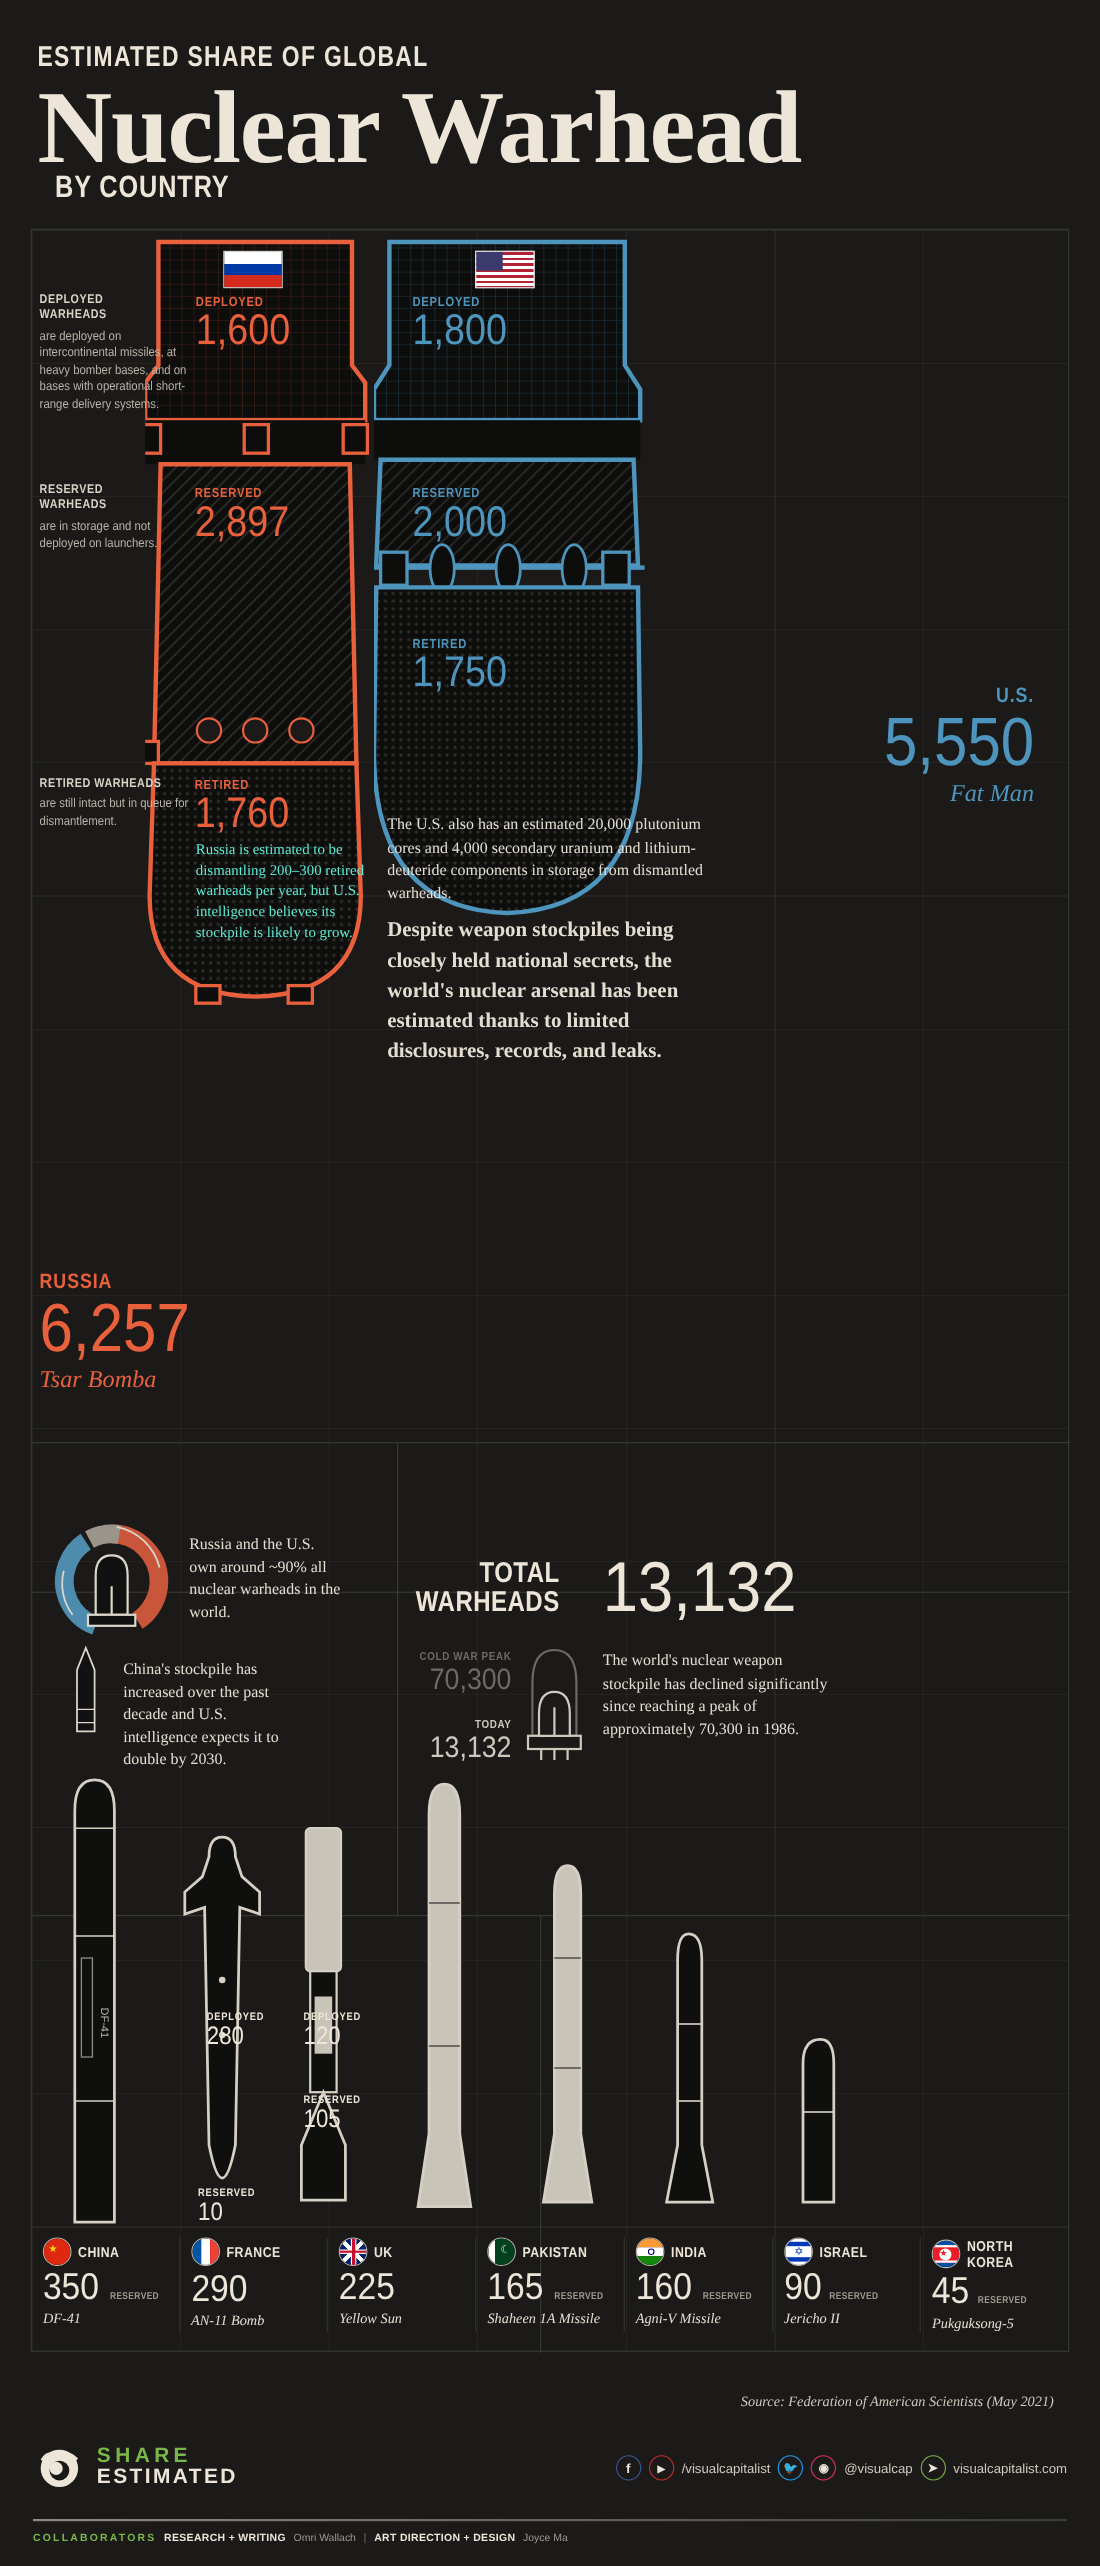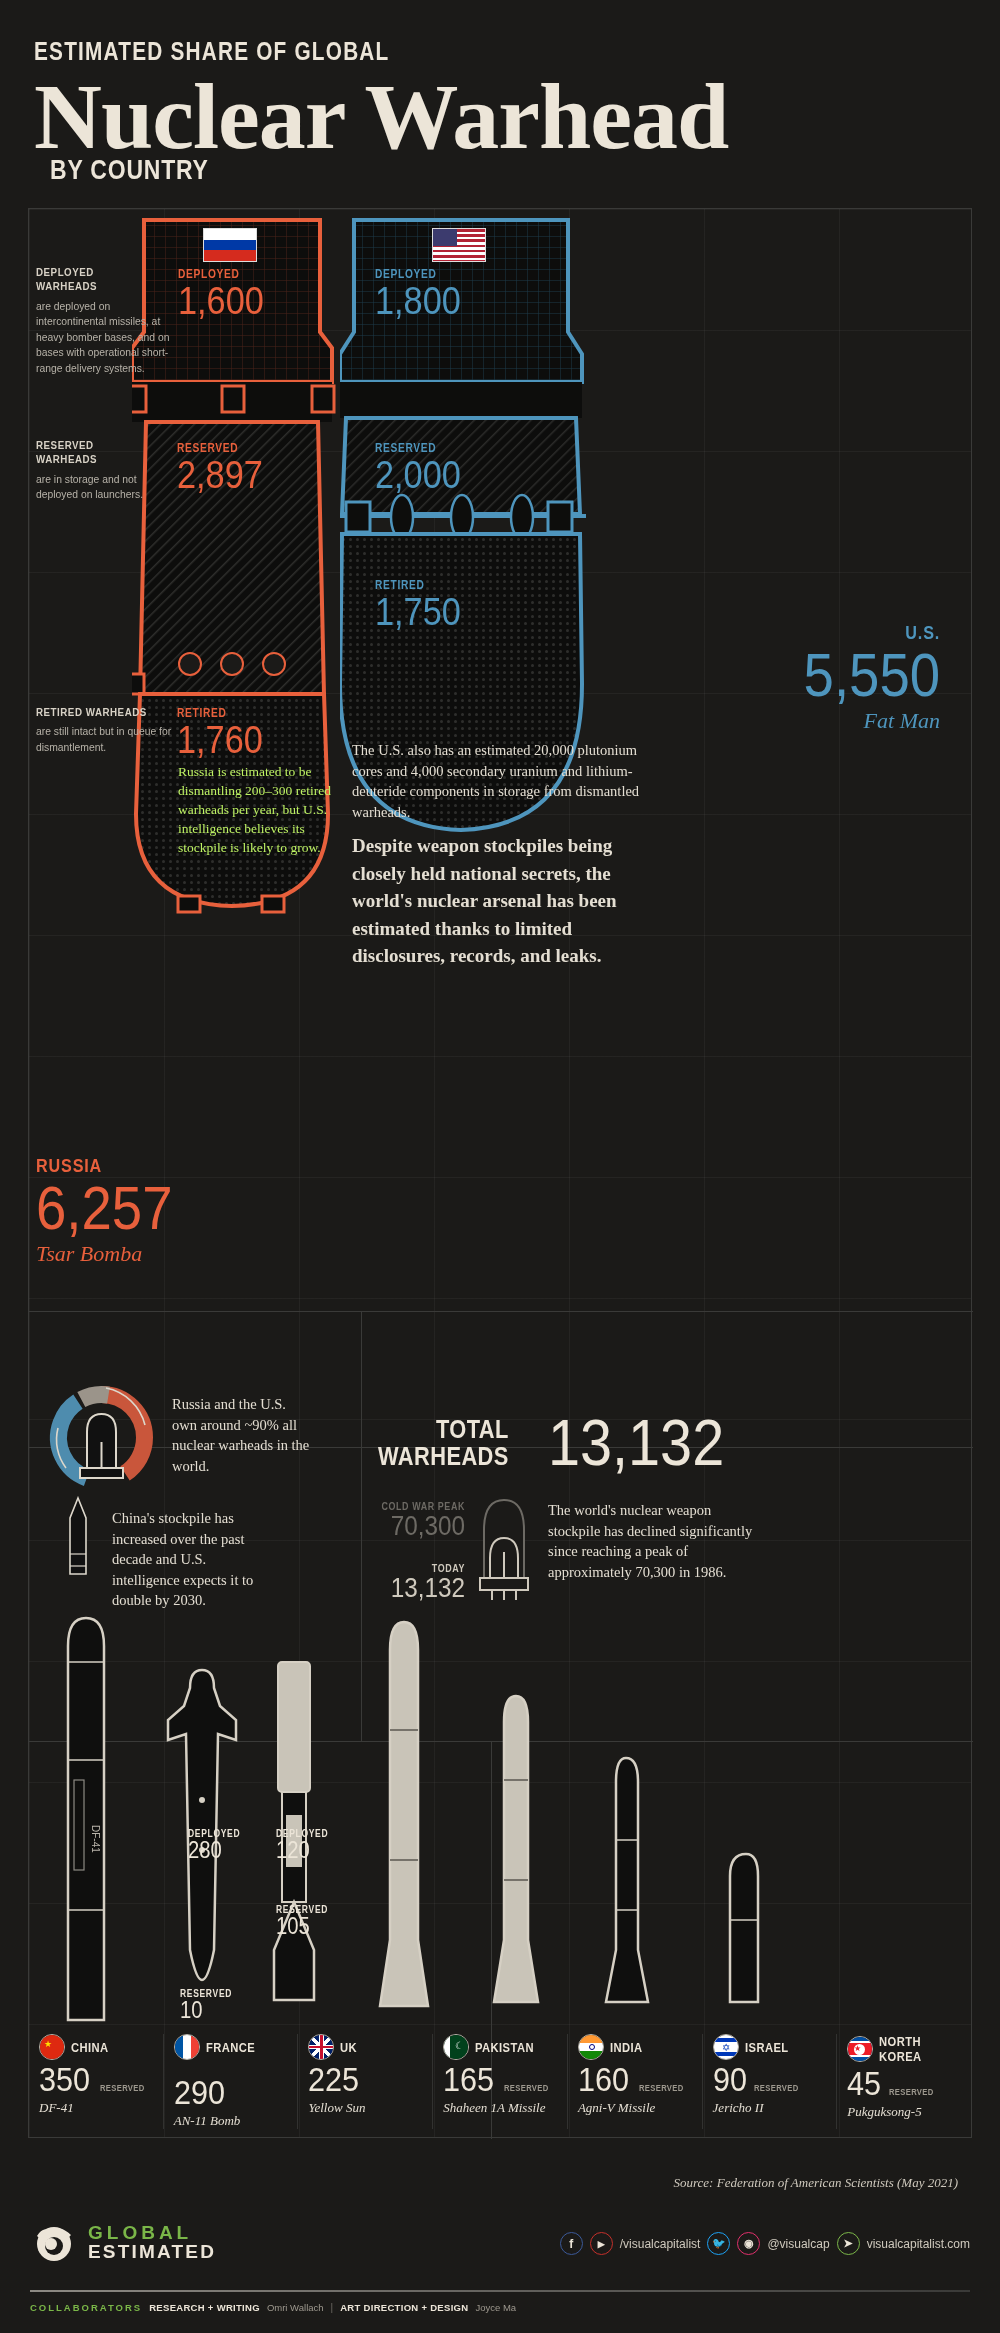--- a/index.html
+++ b/index.html
@@ -95,21 +95,21 @@
   .bigtotal.right .cc, .bigtotal.right .nn, .bigtotal.right .ss { transform-origin: right center; }
 
   .serifnote {
     position: absolute;
     font-family: "Liberation Serif", serif;
     font-size: 14.5px; line-height: 1.42; color: #e4ded2;
   }
   .serifnote.bold { font-weight: bold; font-size: 19px; line-height: 1.45; }
   .bombnote {
     position: absolute; font-family: "Liberation Serif", serif;
-    font-size: 13.5px; line-height: 1.4; color: #bef264; width: 175px;
+    font-size: 13.5px; line-height: 1.4; color: #5eead4; width: 175px;
   }
 
   
   .donut { position: absolute; }
 
   
   .totalbox { position: absolute; display: flex; align-items: center; gap: 14px; }
   .totalbox .tw {
     font-weight: bold; font-size: 26px; line-height: 1.02; letter-spacing: 0.5px;
     color: #ece5d8; transform: scaleX(0.84); transform-origin: left center; text-align: right;
@@ -430,21 +430,21 @@
         <div class="cflagrow">
           <div class="cflag">
             <div style="position:absolute;inset:0;display:flex">
               <div style="flex:1;background:#0055a4"></div>
               <div style="flex:1;background:#fff"></div>
               <div style="flex:1;background:#ef4135"></div>
             </div>
           </div>
           <div class="cname">FRANCE</div>
         </div>
-        <div style="margin-top:15px;white-space:nowrap"><span class="cnum">290</span></div>
+        <div style="margin-top:4px;white-space:nowrap"><span class="cnum">290</span></div>
         <div class="cweap">AN-11 Bomb</div>
       </div>
       <div class="country">
         <div class="cflagrow">
           <div class="cflag">
             <div style="position:absolute;inset:0;background:#012169"></div>
             <div style="position:absolute;inset:0;background:linear-gradient(45deg,transparent 44%,#fff 44% 56%,transparent 56%),linear-gradient(-45deg,transparent 44%,#fff 44% 56%,transparent 56%)"></div>
             <div style="position:absolute;left:0;top:40%;width:100%;height:20%;background:#fff"></div>
             <div style="position:absolute;left:40%;top:0;width:20%;height:100%;background:#fff"></div>
             <div style="position:absolute;left:0;top:44%;width:100%;height:12%;background:#c8102e"></div>
@@ -514,21 +514,21 @@
 
   <div class="footer">
     <div class="fwordmark">
       <svg width="48" height="40" viewBox="0 0 48 40">
         <circle cx="24" cy="22" r="17" fill="#ece5d8"></circle>
         <path d="M7 14 Q14 2 22 12 Q30 2 41 13 Q36 20 24 20 Q12 20 7 14 Z" fill="#ece5d8"></path>
         <circle cx="24" cy="24" r="9" fill="#1b1a18"></circle>
         <circle cx="21" cy="22" r="6" fill="#ece5d8"></circle>
       </svg>
       <div class="fw-text">
-        <div class="fw-v">GLOBAL</div>
+        <div class="fw-v">SHARE</div>
         <div class="fw-c">ESTIMATED</div>
       </div>
     </div>
     <div class="fsocial">
       <div class="sico" style="border:1.5px solid #3b5998;color:#ece5d8;">f</div>
       <div class="sico" style="border:1.5px solid #c4302b;color:#ece5d8;font-size:9px;">▶</div>
       <span>/visualcapitalist</span>
       <div class="sico" style="border:1.5px solid #1da1f2;color:#ece5d8;font-size:11px;">🐦</div>
       <div class="sico" style="border:1.5px solid #e1306c;color:#ece5d8;font-size:11px;">◉</div>
       <span>@visualcap</span>

